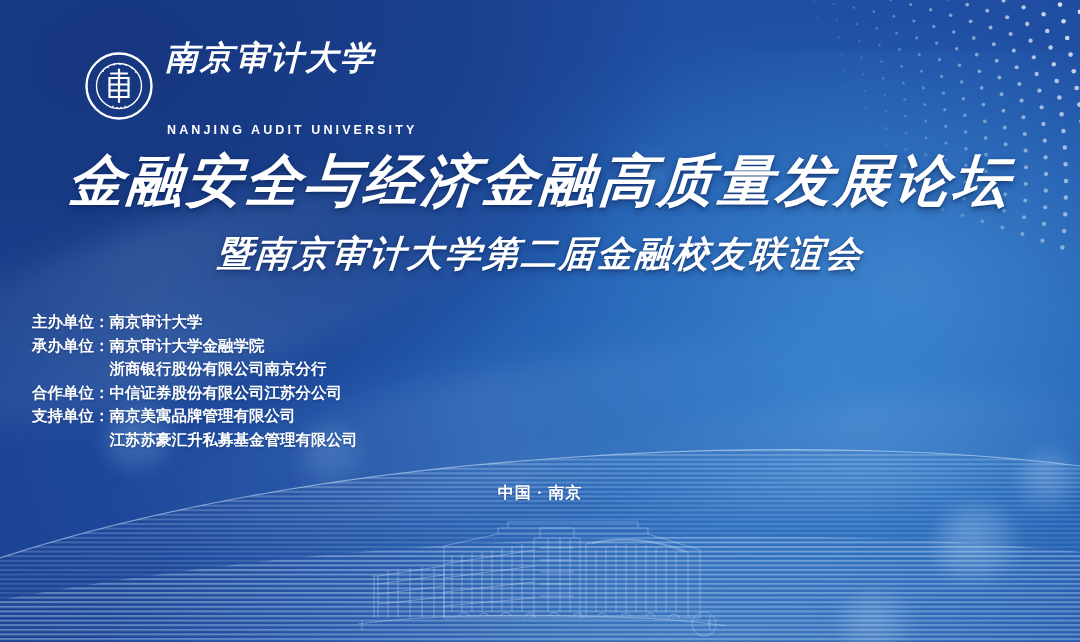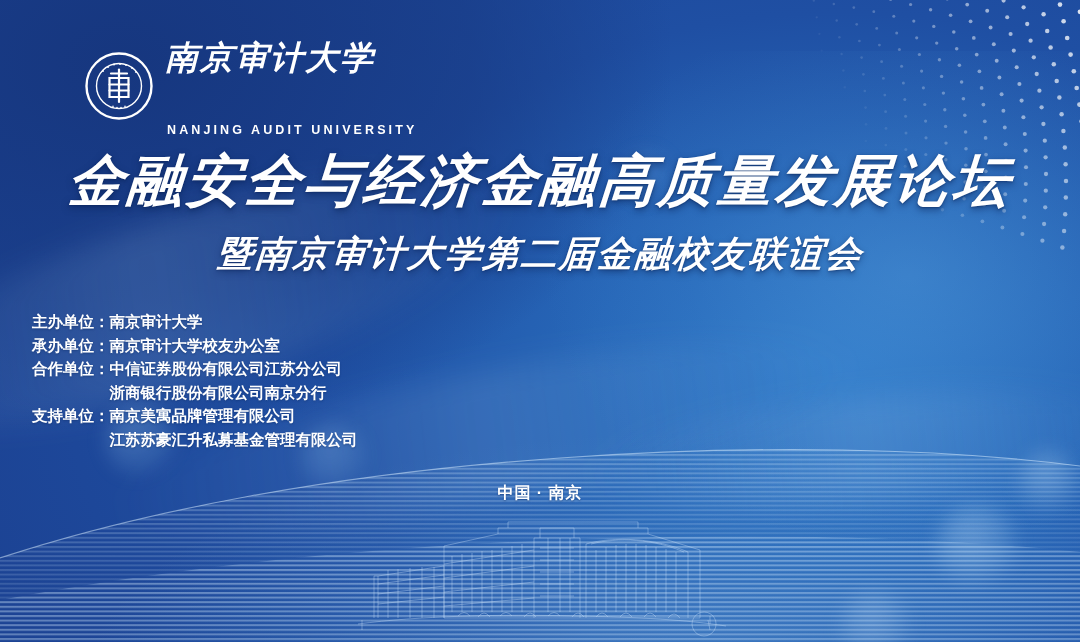--- a/index.html
+++ b/index.html
@@ -231,21 +231,21 @@
     top: 481px;
     width: 100%;
     text-align: center;
   }
   .meta-line {
     color: #ffffff;
     font-size: 16px;
     font-weight: 700;
     line-height: 24px;
     letter-spacing: 1px;
-    font-family: Liberation Sans, sans-serif;
+    font-family: Liberation Serif, serif;
     text-shadow: 0 1px 2px rgba(12,40,96,0.45);
   }
 </style>
 </head>
 <body>
 
 <div id="poster">
 
   <div class="bg-base"></div>
   <div class="bg-tl-dark"></div>
@@ -618,29 +618,29 @@
 
     <div class="org-block">
       <table class="org-table">
         <tbody id="org-rows">
             <tr>
               <td class="org-label">主办单位：</td>
               <td class="org-value">南京审计大学</td>
             </tr>
             <tr>
               <td class="org-label">承办单位：</td>
-              <td class="org-value">南京审计大学校友办公室</td>
+              <td class="org-value">南京审计大学金融学院</td>
+            </tr>
+            <tr>
+              <td class="org-label"></td>
+              <td class="org-value">浙商银行股份有限公司南京分行</td>
             </tr>
             <tr>
               <td class="org-label">合作单位：</td>
               <td class="org-value">中信证券股份有限公司江苏分公司</td>
-            </tr>
-            <tr>
-              <td class="org-label"></td>
-              <td class="org-value">浙商银行股份有限公司南京分行</td>
             </tr>
             <tr>
               <td class="org-label">支持单位：</td>
               <td class="org-value">南京美寓品牌管理有限公司</td>
             </tr>
             <tr>
               <td class="org-label"></td>
               <td class="org-value">江苏苏豪汇升私募基金管理有限公司</td>
             </tr>
           </tbody>

